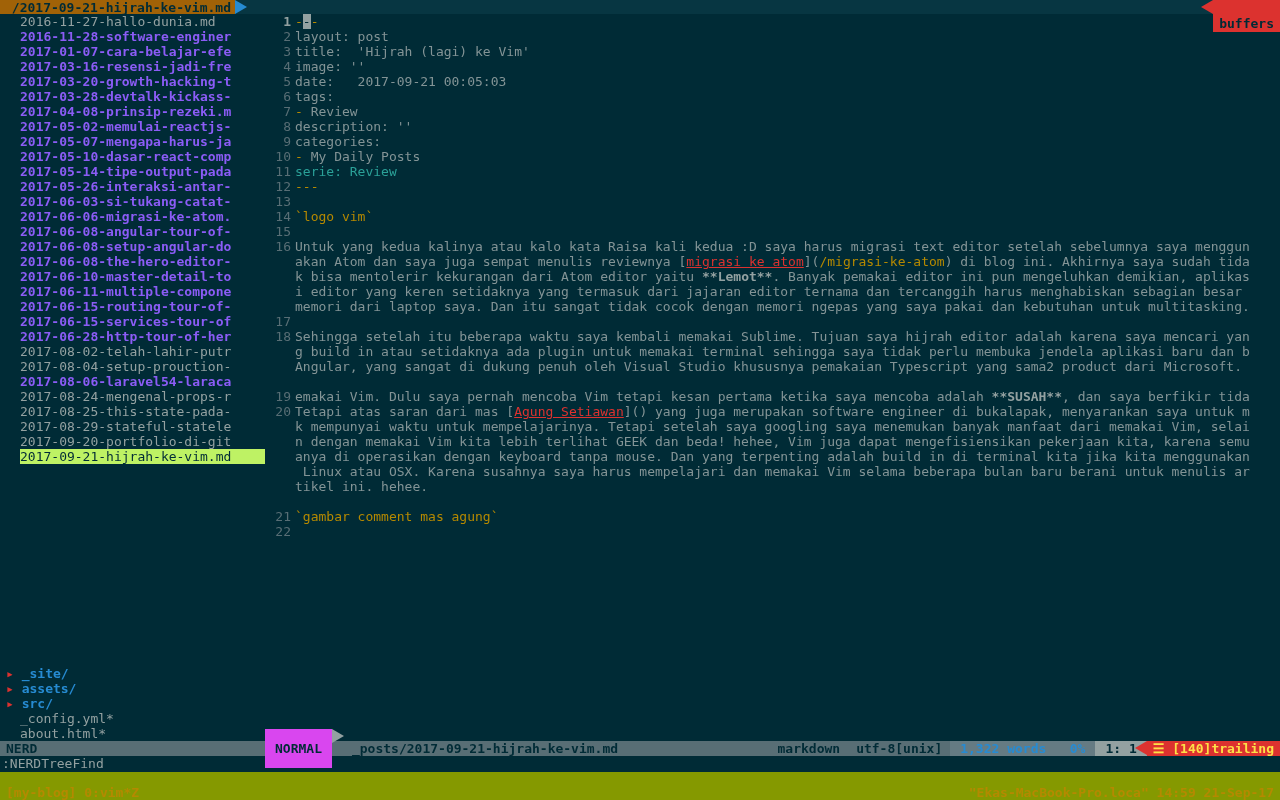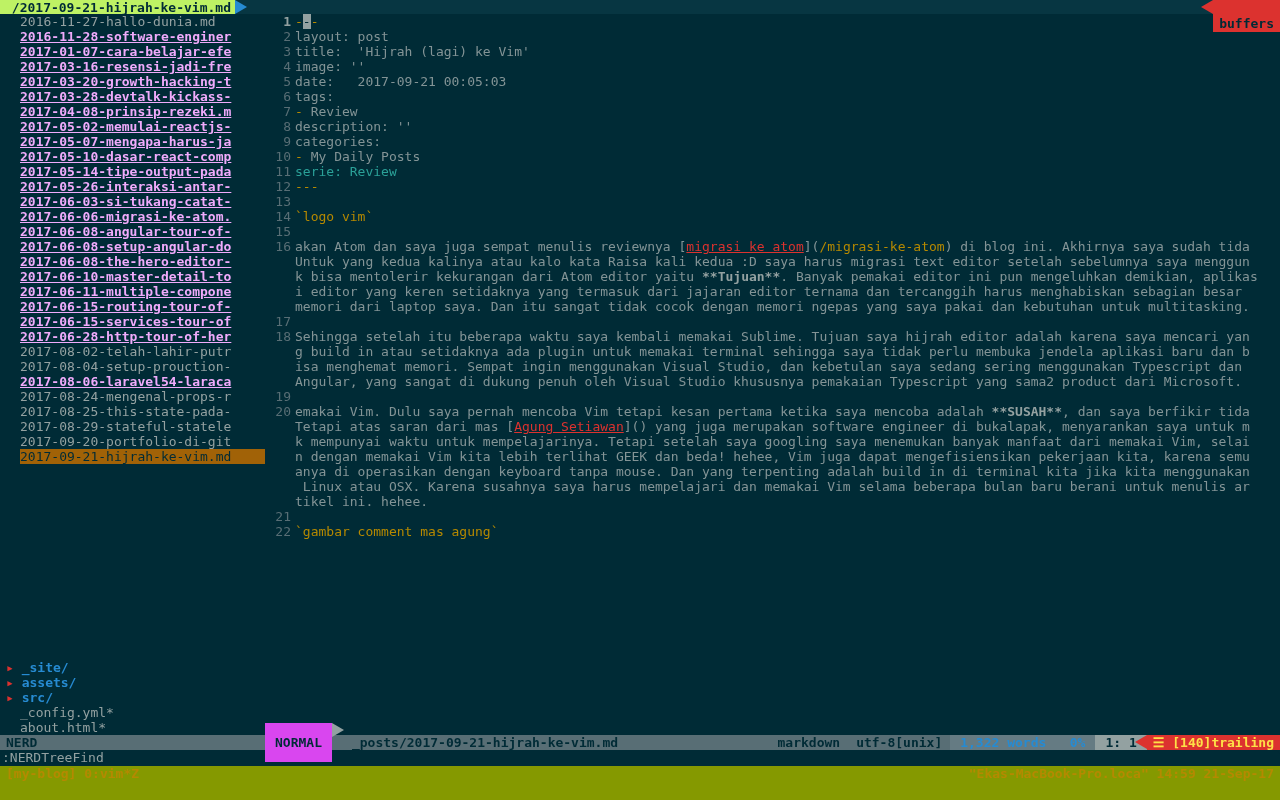--- a/index.html
+++ b/index.html
@@ -1,31 +1,31 @@
 <!DOCTYPE html>
 <html><head>
 <meta charset="utf-8">
 <style>
   * { margin:0; padding:0; box-sizing:border-box; }
   html,body { width:1280px; height:800px; background:#002b36; overflow:hidden; }
   body { font-family:"Menlo","Consolas","DejaVu Sans Mono",monospace; font-size:13px; line-height:15px; color:#839496; }
   .app { display:flex; flex-direction:column; height:800px; }
   .titlebar { height:14px; display:flex; }
-  .tab-current { background:#bef264; color:#002b36; padding:0 4px; font-weight:bold; position:relative; }
+  .tab-current { background:#a16207; color:#002b36; padding:0 4px; font-weight:bold; position:relative; }
   .tab-current::after { content:''; position:absolute; right:-12px; top:0; border-top:7px solid transparent; border-bottom:7px solid transparent; border-left:12px solid #268bd2; }
   .tab-spacer { flex:1; background:#073642; }
   .tab-right { background:#dc322f; color:#002b36; padding:16px 6px; font-weight:bold; position:relative; }
   .tab-right::before { content:''; position:absolute; left:-12px; top:0; border-top:7px solid transparent; border-bottom:7px solid transparent; border-right:12px solid #dc322f; }
   .workspace { display:flex; flex:1; min-height:0; }
   .sidebar { width:265px; display:flex; flex-direction:column; background:#002b36; }
   .filelist { flex:1; overflow:hidden; padding-left:20px; }
   .file-row { height:15px; white-space:nowrap; overflow:hidden; }
-  .file-red  { color:#f0abfc; font-weight:bold;text-decoration:underline; }
+  .file-red  { color:#8b5cf6; font-weight:bold; }
   .file-grey { color:#93a1a1; }
-  .file-active { background:#a16207; color:#002b36; }
+  .file-active { background:#bef264; color:#002b36; }
   .dir-row { color:#268bd2; font-weight:bold; padding-left:6px; height:15px; }
   .dir-caret { color:#dc322f; }
   .plain-row { color:#93a1a1; padding-left:20px; height:15px; }
   .editor { flex:1; display:flex; background:#002b36; }
   .gutter { width:30px; text-align:right; color:#586e75; padding-right:4px; }
   .gutter div { height:15px; }
   .gutter .cur { color:#93a1a1; font-weight:bold; }
   .buf { flex:1; overflow:hidden; }
   .buf div { height:15px; white-space:pre; overflow:hidden; }
   .cursor { background:#93a1a1; color:#002b36; }
@@ -40,21 +40,21 @@
   .sb-right { flex:1; background:#586e75; display:flex; align-items:center; font-weight:bold; }
   .mode-seg { background:#d946ef; color:#002b36; padding:12px 10px; position:relative; }
   .mode-seg::after { content:''; position:absolute; right:-12px; top:0; border-top:7.5px solid transparent; border-bottom:7.5px solid transparent; border-left:12px solid #93a1a1; }
   .path-seg { color:#002b36; padding-left:20px; flex:1; }
   .ft-seg,.enc-seg { color:#002b36; padding:0 8px; }
   .stats-seg { background:#657b83; color:#268bd2; padding:0 10px; }
   .pos-seg { background:#93a1a1; color:#002b36; padding:0 10px; }
   .trail-seg { background:#dc322f; color:#fde047; padding:0 6px; position:relative; }
   .trail-seg::before { content:''; position:absolute; left:-12px; top:0; border-top:7.5px solid transparent; border-bottom:7.5px solid transparent; border-right:12px solid #dc322f; }
   .cmdline { height:16px; background:#002b36; color:#93a1a1; padding-left:2px;border-radius:6px; }
-  .tmux { height:34px; background:#859900; color:#002b36; display:flex; align-items:flex-start; font-weight:bold; padding:0 6px;gap:31px; }
+  .tmux { height:28px; background:#859900; color:#002b36; display:flex; align-items:flex-end; font-weight:bold; padding:0 6px;gap:31px; }
   .tmux .l { color:#b58900; }
   .tmux .sp { flex:1; }
   .tmux .r { color:#b58900; }
 </style>
 </head>
 <body>
 
 <div class="app">
 
   <div class="titlebar">
@@ -155,29 +155,28 @@
           <div><span class="kw">tags:</span></div>
           <div><span class="fm">- </span><span class="kw">Review</span></div>
           <div><span class="kw">description: ''</span></div>
           <div><span class="kw">categories:</span></div>
           <div><span class="fm">- </span><span class="kw">My Daily Posts</span></div>
           <div><span class="cyan">serie: Review</span></div>
           <div><span class="fm">---</span></div>
           <div><span class="kw"></span></div>
           <div><span class="fm">`logo vim`</span></div>
           <div><span class="kw"></span></div>
+          <div><span class="kw">Untuk yang kedua kalinya atau kalo kata Raisa kali kedua :D saya harus migrasi text editor setelah sebelumnya saya menggun</span></div>
           <div><span class="kw">akan Atom dan saya juga sempat menulis reviewnya [</span><span class="link">migrasi ke atom</span><span class="kw">](</span><span class="url">/migrasi-ke-atom</span><span class="kw">) di blog ini. Akhirnya saya sudah tida</span></div>
-          <div><span class="kw">Untuk yang kedua kalinya atau kalo kata Raisa kali kedua :D saya harus migrasi text editor setelah sebelumnya saya menggun</span></div>
-          <div><span class="kw">k bisa mentolerir kekurangan dari Atom editor yaitu </span><span class="bold">**Tujuan**</span><span class="kw">. Banyak pemakai editor ini pun mengeluhkan demikian, aplikas</span></div>
+          <div><span class="kw">k bisa mentolerir kekurangan dari Atom editor yaitu </span><span class="bold">**Lemot**</span><span class="kw">. Banyak pemakai editor ini pun mengeluhkan demikian, aplikas</span></div>
           <div><span class="kw">i editor yang keren setidaknya yang termasuk dari jajaran editor ternama dan tercanggih harus menghabiskan sebagian besar</span></div>
           <div><span class="kw">memori dari laptop saya. Dan itu sangat tidak cocok dengan memori ngepas yang saya pakai dan kebutuhan untuk multitasking.</span></div>
           <div><span class="kw"></span></div>
           <div><span class="kw">Sehingga setelah itu beberapa waktu saya kembali memakai Sublime. Tujuan saya hijrah editor adalah karena saya mencari yan</span></div>
           <div><span class="kw">g build in atau setidaknya ada plugin untuk memakai terminal sehingga saya tidak perlu membuka jendela aplikasi baru dan b</span></div>
-          <div><span class="kw">isa menghemat memori. Sempat ingin menggunakan Visual Studio, dan kebetulan saya sedang sering menggunakan Typescript dan </span></div>
           <div><span class="kw">Angular, yang sangat di dukung penuh oleh Visual Studio khususnya pemakaian Typescript yang sama2 product dari Microsoft.</span></div>
           <div><span class="kw"></span></div>
           <div><span class="kw">emakai Vim. Dulu saya pernah mencoba Vim tetapi kesan pertama ketika saya mencoba adalah </span><span class="bold">**SUSAH**</span><span class="kw">, dan saya berfikir tida</span></div>
           <div><span class="kw">Tetapi atas saran dari mas [</span><span class="link">Agung Setiawan</span><span class="kw">]() yang juga merupakan software engineer di bukalapak, menyarankan saya untuk m</span></div>
           <div><span class="kw">k mempunyai waktu untuk mempelajarinya. Tetapi setelah saya googling saya menemukan banyak manfaat dari memakai Vim, selai</span></div>
           <div><span class="kw">n dengan memakai Vim kita lebih terlihat GEEK dan beda! hehee, Vim juga dapat mengefisiensikan pekerjaan kita, karena semu</span></div>
           <div><span class="kw">anya di operasikan dengan keyboard tanpa mouse. Dan yang terpenting adalah build in di terminal kita jika kita menggunakan</span></div>
           <div><span class="kw"> Linux atau OSX. Karena susahnya saya harus mempelajari dan memakai Vim selama beberapa bulan baru berani untuk menulis ar</span></div>
           <div><span class="kw">tikel ini. hehee.</span></div>
           <div><span class="kw"></span></div>

